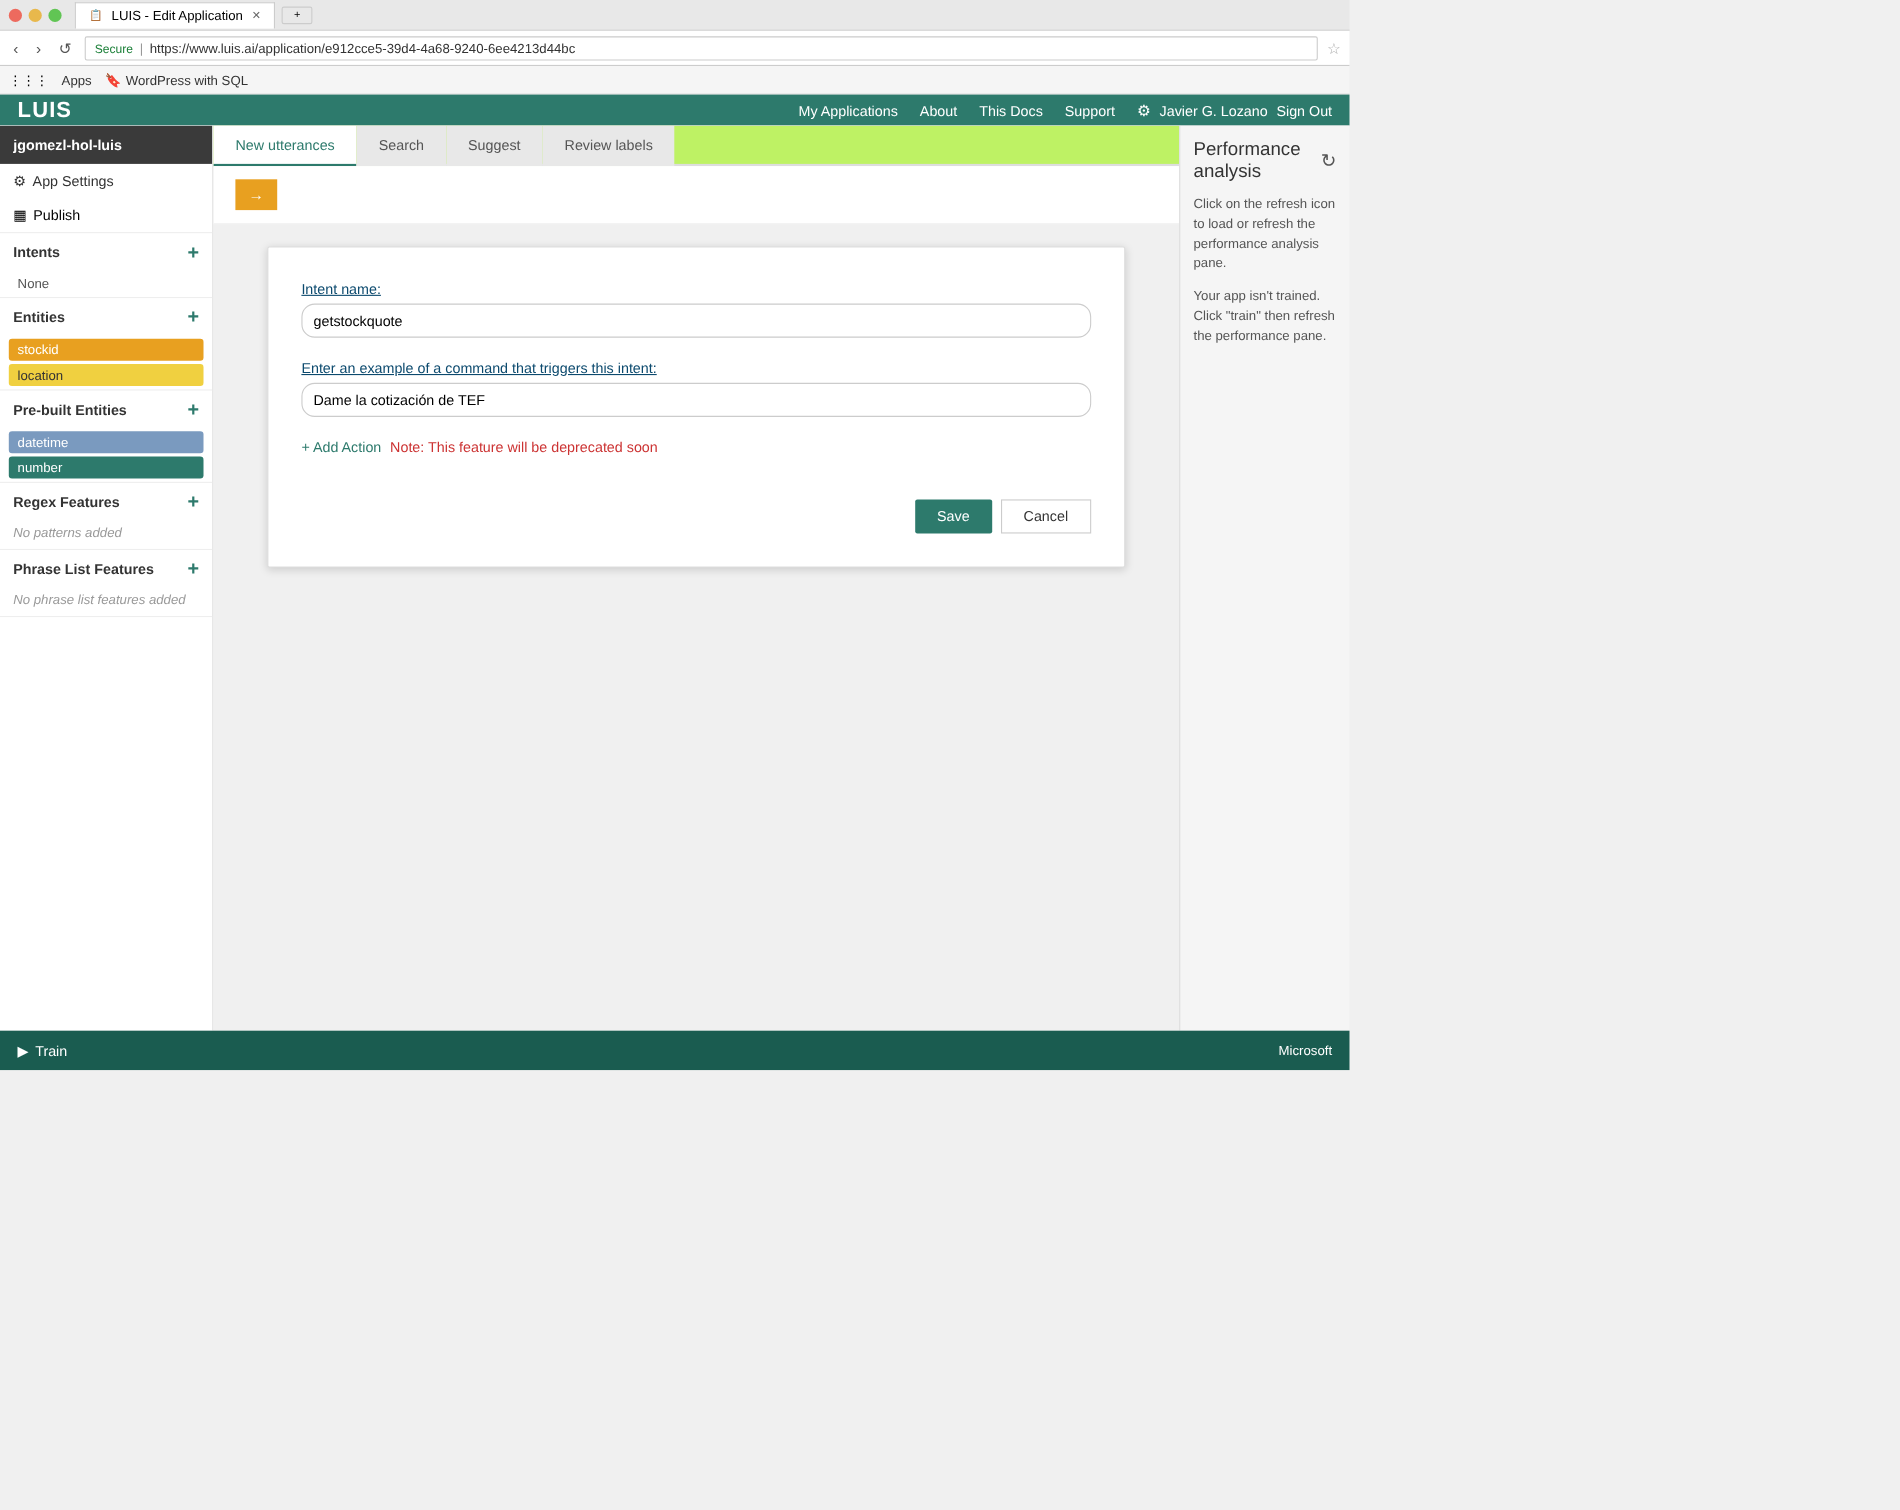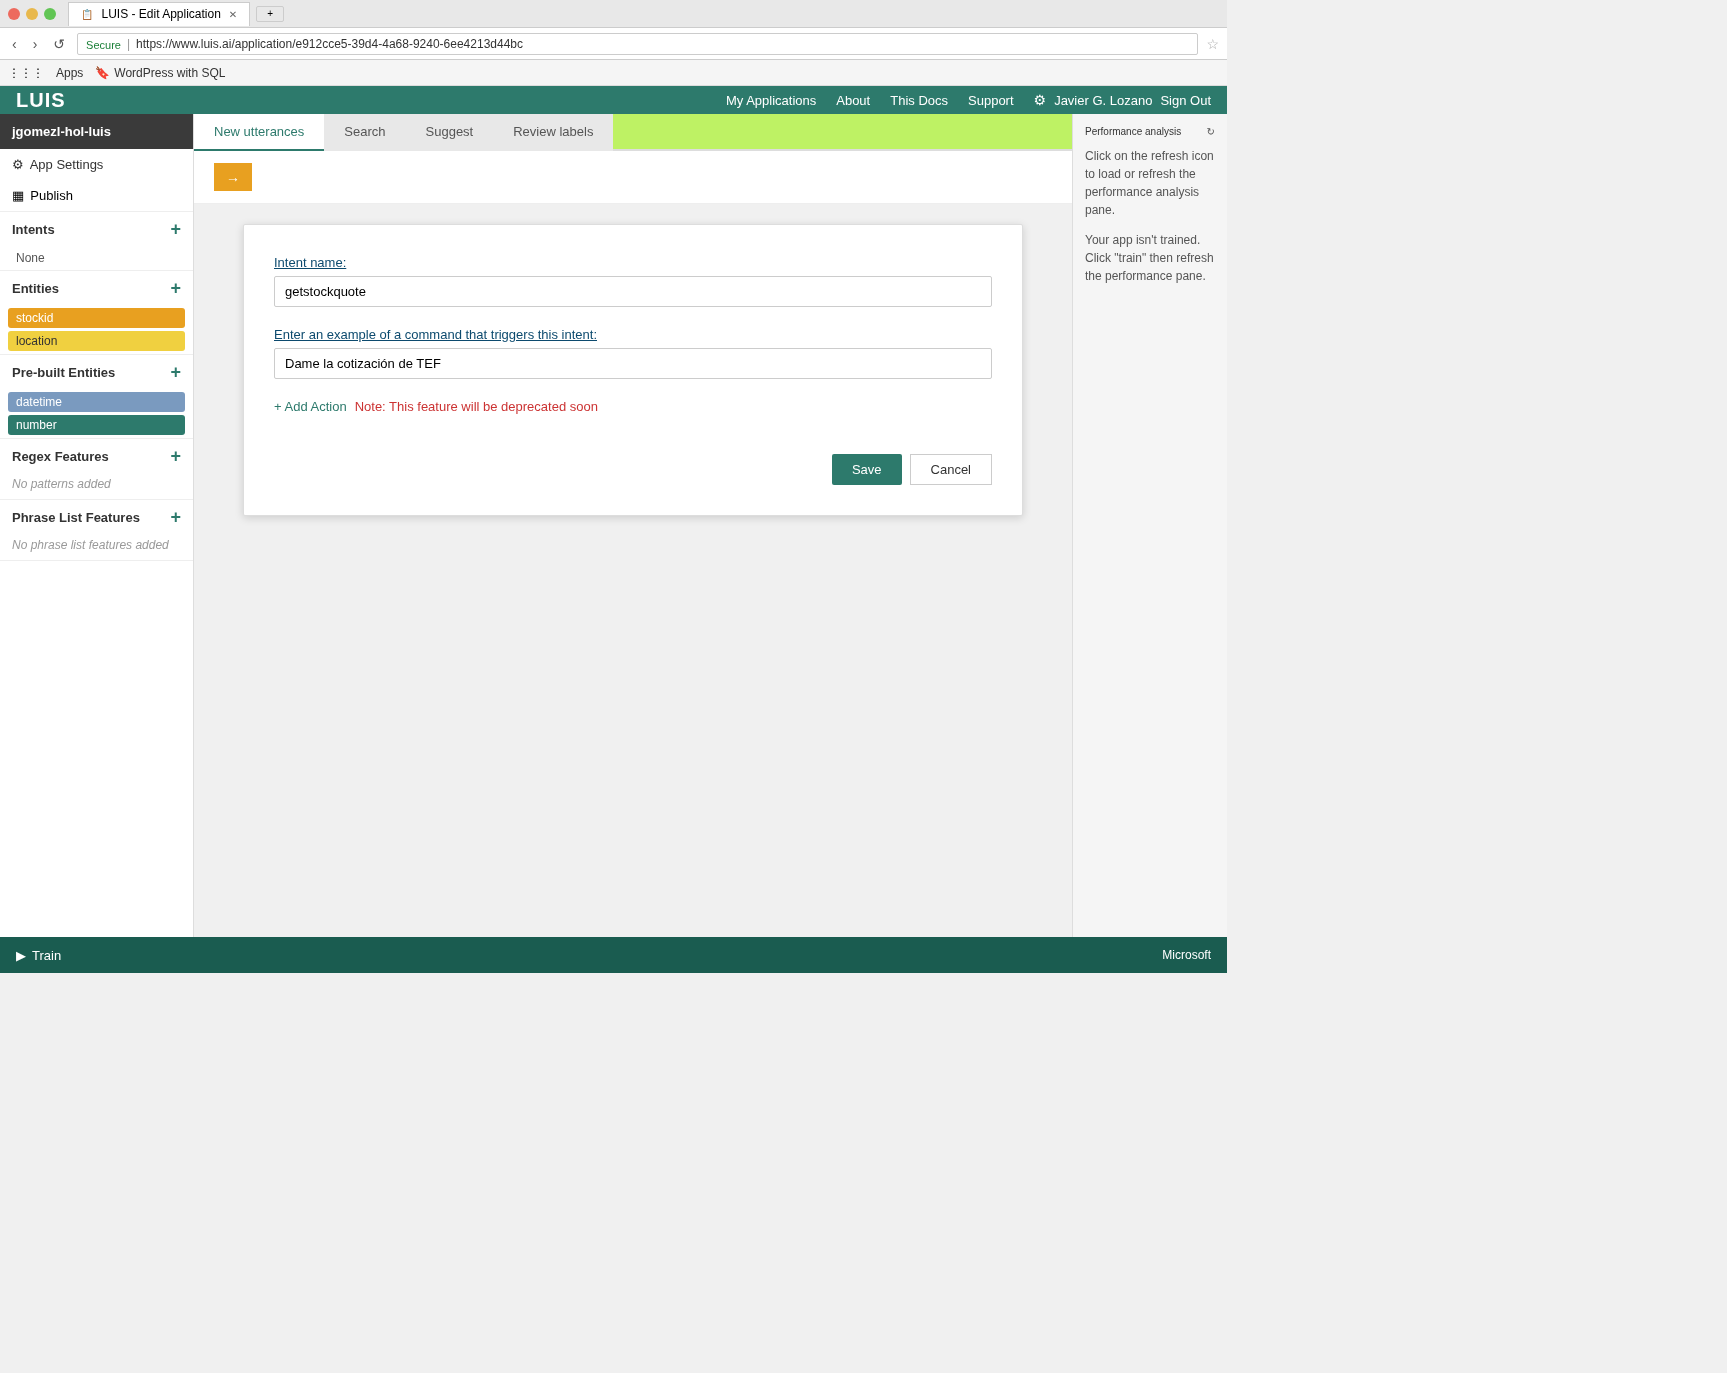--- a/index.html
+++ b/index.html
@@ -245,21 +245,21 @@
       font-size: 13px;
       color: #0c4a6e;
       margin-bottom: 6px;
       text-decoration: underline;
     }
     .form-input {
       width: 100%;
       border: 1px solid #ccc;
       padding: 7px 10px;
       font-size: 13px;
-      border-radius: 2px;
+      border-radius: 12px;
     }
     .add-action-row {
       display: flex;
       align-items: center;
       gap: 8px;
       font-size: 13px;
     }
     .add-action-link { color: #2d7a6c; cursor: pointer; }
     .deprecation-note { color: #cc3333; font-weight: 500; }
     .dialog-actions {
@@ -290,21 +290,21 @@
     
     .right-panel {
       width: 155px;
       background: #f5f5f5;
       border-left: 1px solid #ddd;
       padding: 12px;
       font-size: 12px;
       color: #555;
     }
     .right-panel-title {
-      font-size: 10px;
+      font-size: 17px;
       color: #333;
       margin-bottom: 10px;
       display: flex;
       align-items: center;
       justify-content: space-between;
     }
     .refresh-icon { cursor: pointer; color: #555; }
     .right-panel-text { line-height: 1.5; margin-bottom: 12px; }
 
     

